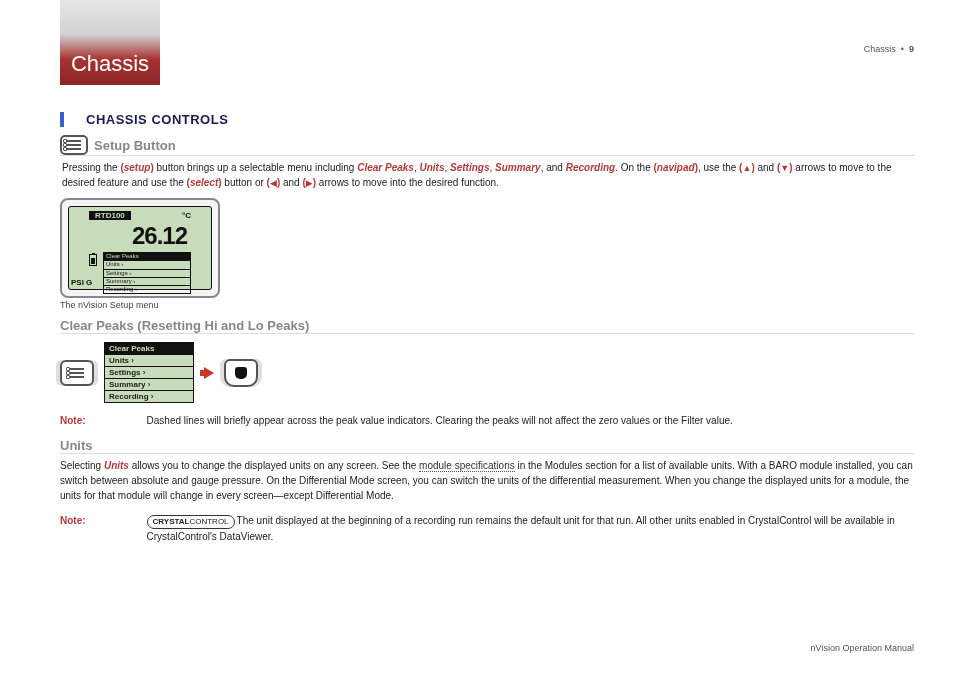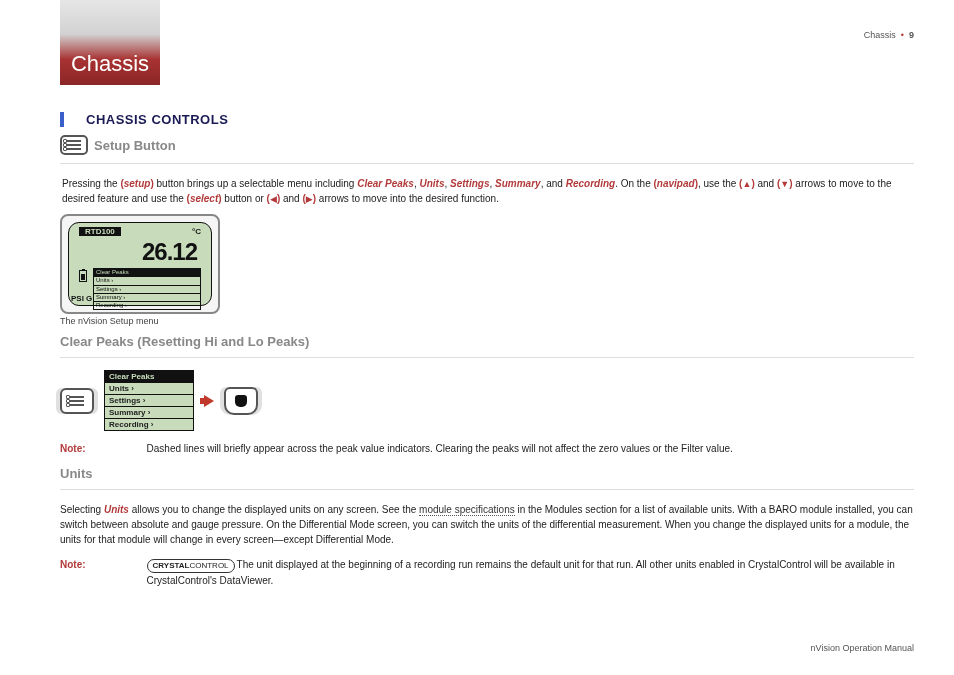--- a/index.html
+++ b/index.html
@@ -25,46 +25,46 @@
     color: #fff;
     display: flex;
     align-items: flex-end;
     justify-content: center;
     padding-bottom: 8px;
     font-size: 22px;
     font-weight: 400;
   }
   .top-right {
     position: absolute;
-    top: 30px;
+    top: 44px;
     right: 40px;
     font-size: 9px;
     color: #555;
   }
   .top-right .pg { font-weight: bold; }
   .content { margin-top: 100px; }
   .section-title {
     font-size: 13px;
     font-weight: bold;
     color: #1a1a55;
     letter-spacing: 0.5px;
     border-left: 4px solid #3a5fc8;
     padding-left: 22px;
     margin-bottom: 8px;
   }
   .sub-heading {
     font-size: 13px;
     font-weight: 600;
     color: #888;
-    margin: 8px 0 12px 0;
+    margin: 8px 0 4px 0;
     display: flex;
     align-items: center;
     gap: 6px;
     border-bottom: 1px solid #ddd;
-    padding-bottom: 8px;
+    padding-bottom: 0;
   }
   .body-text {
     font-size: 10px;
     line-height: 1.5;
     color: #222;
     margin: 4px 0;
   }
   .kw-red { font-style: italic; font-weight: bold; color: #b23a3a; }
   .paren-red { color: #b23a3a; font-weight: bold; }
   .note-label { color: #b23a3a; font-weight: bold; font-size: 10px; }
@@ -105,22 +105,22 @@
     border: 2px solid #888;
     border-radius: 8px;
     background: #f5f5f5;
     padding: 6px;
     margin: 8px 0 2px 0;
   }
   .lcd {
     width: 100%; height: 100%;
     background: #c8dcbc;
     border: 1px solid #111;
-    border-radius: 11px;
-    padding: 4px 10px;
+    border-radius: 3px;
+    padding: 4px 20px;
     font-family: "Arial", sans-serif;
     color: #111;
     position: relative;
   }
   .lcd-top {
     display: flex; justify-content: space-between;
     font-size: 8px; font-weight: bold;
   }
   .lcd-top .label {
     background: #111; color: #c8dcbc; padding: 0 6px;

